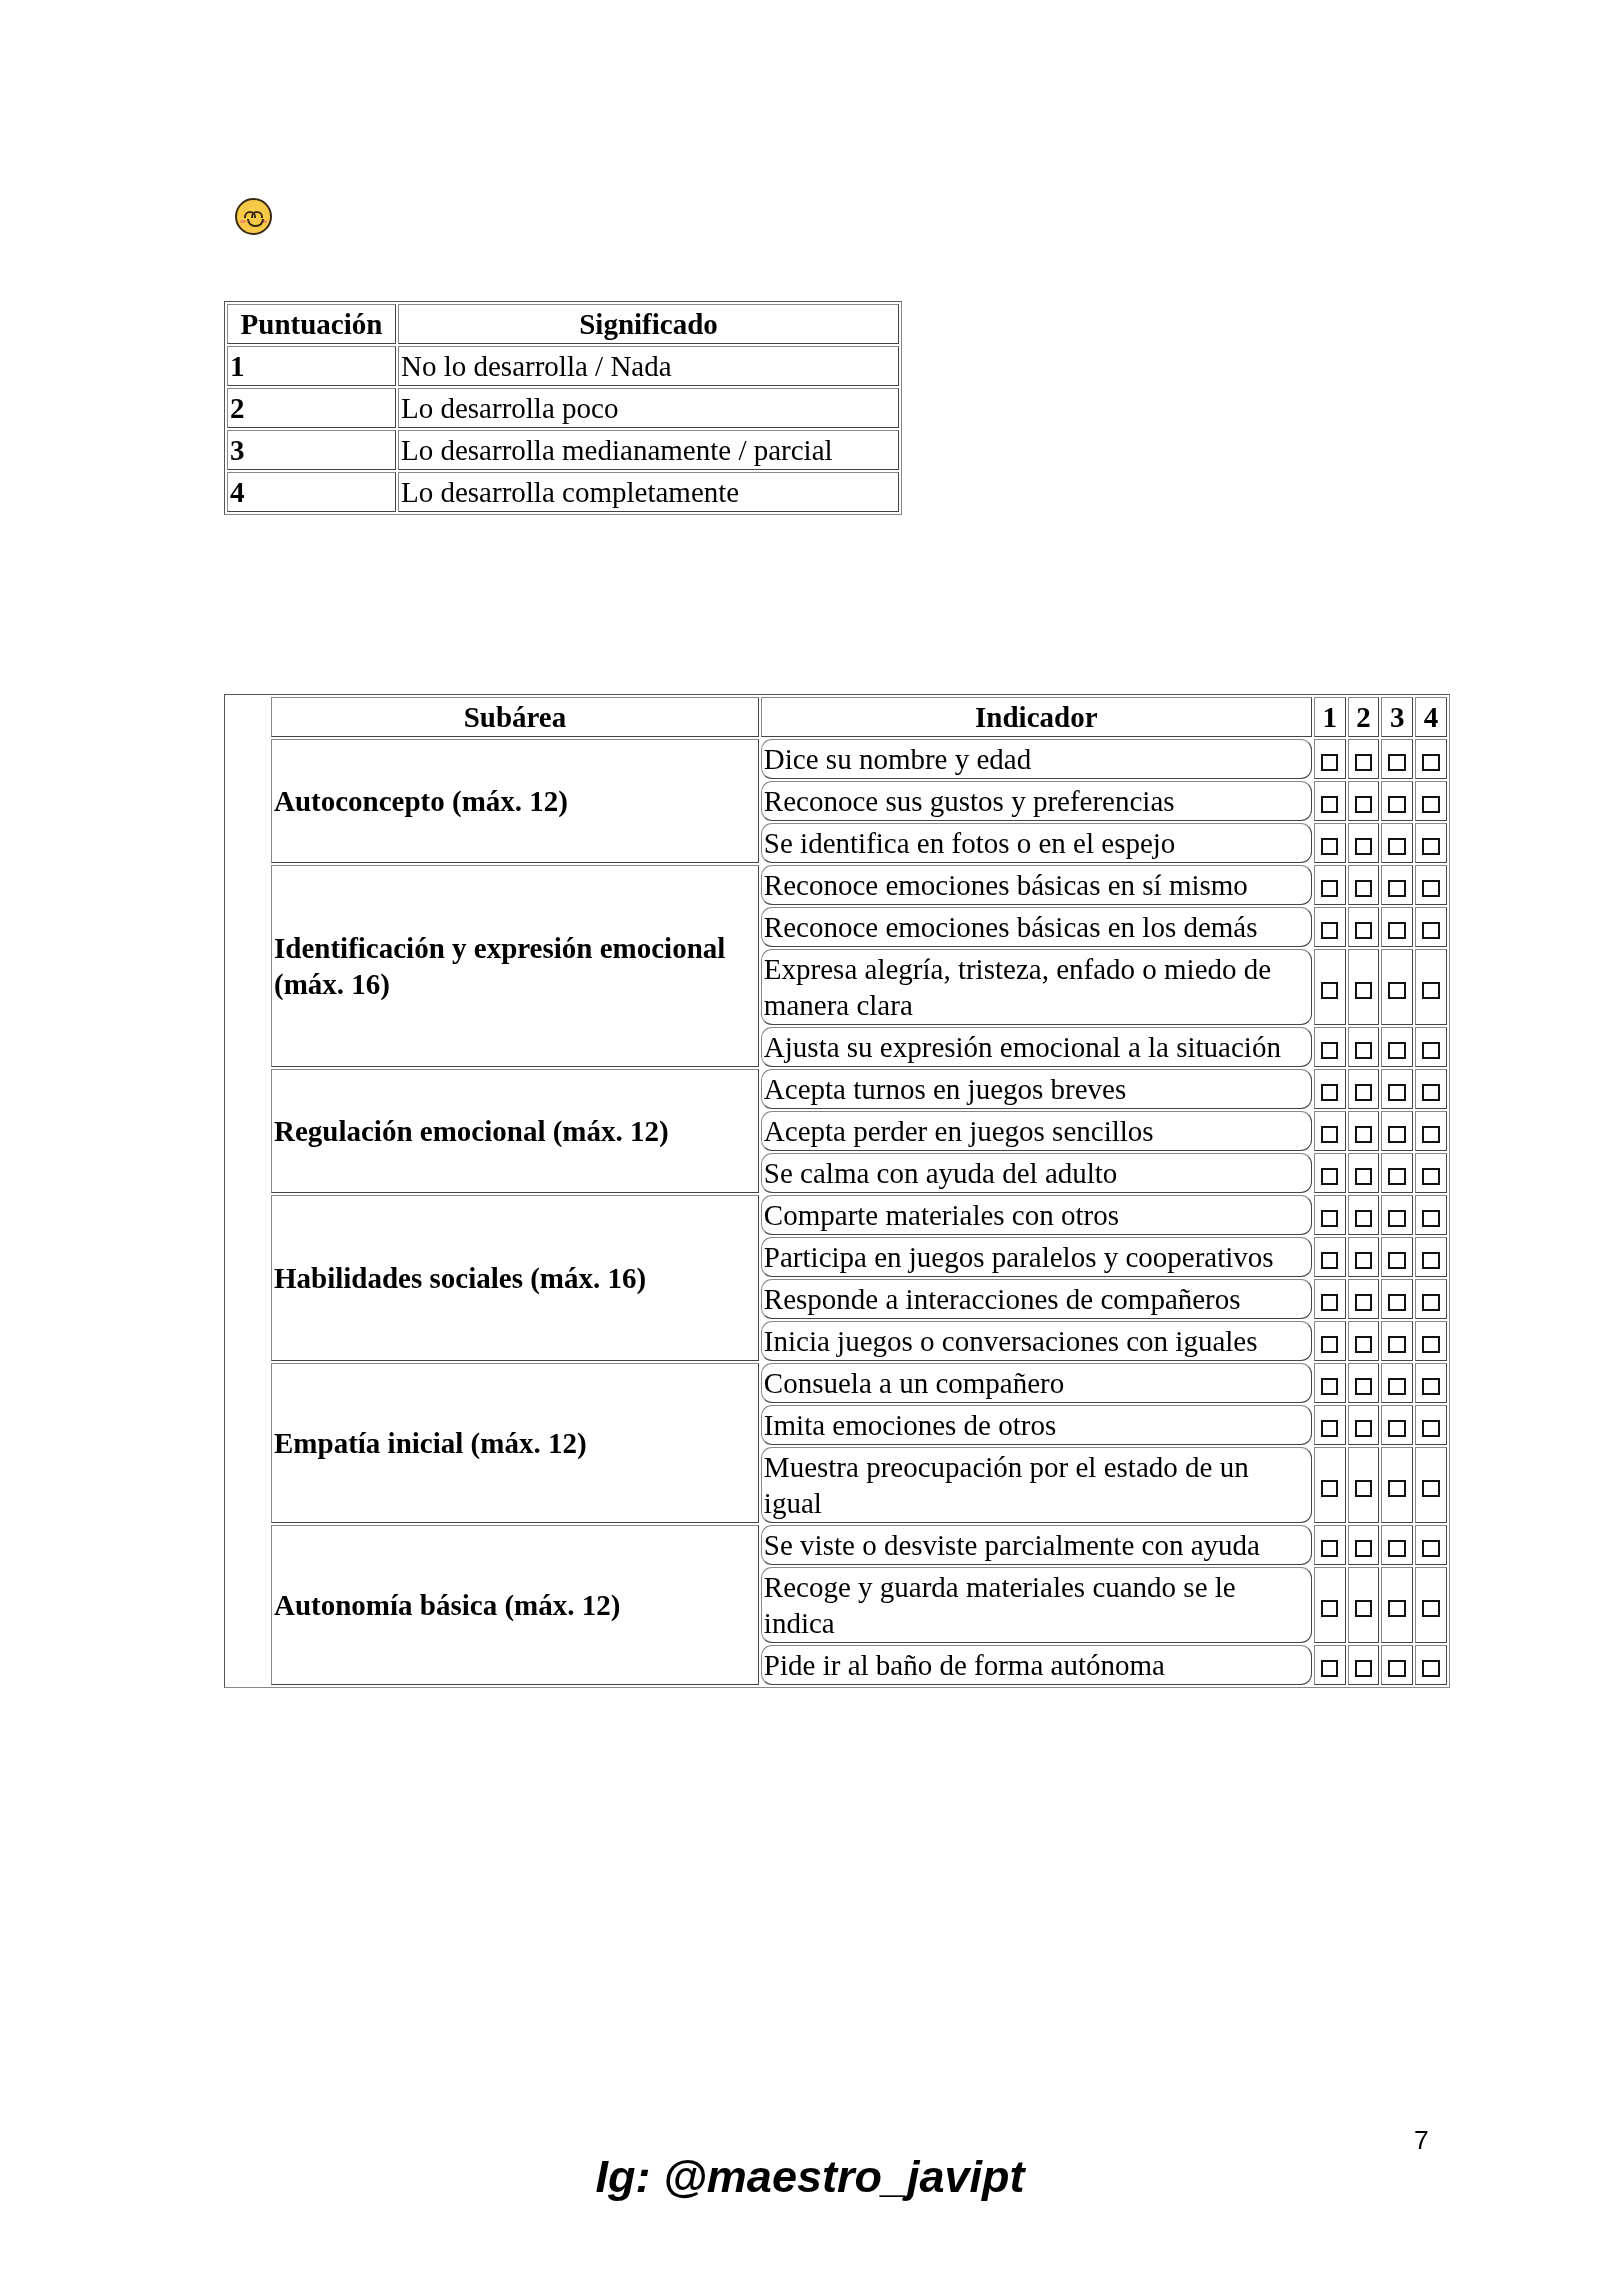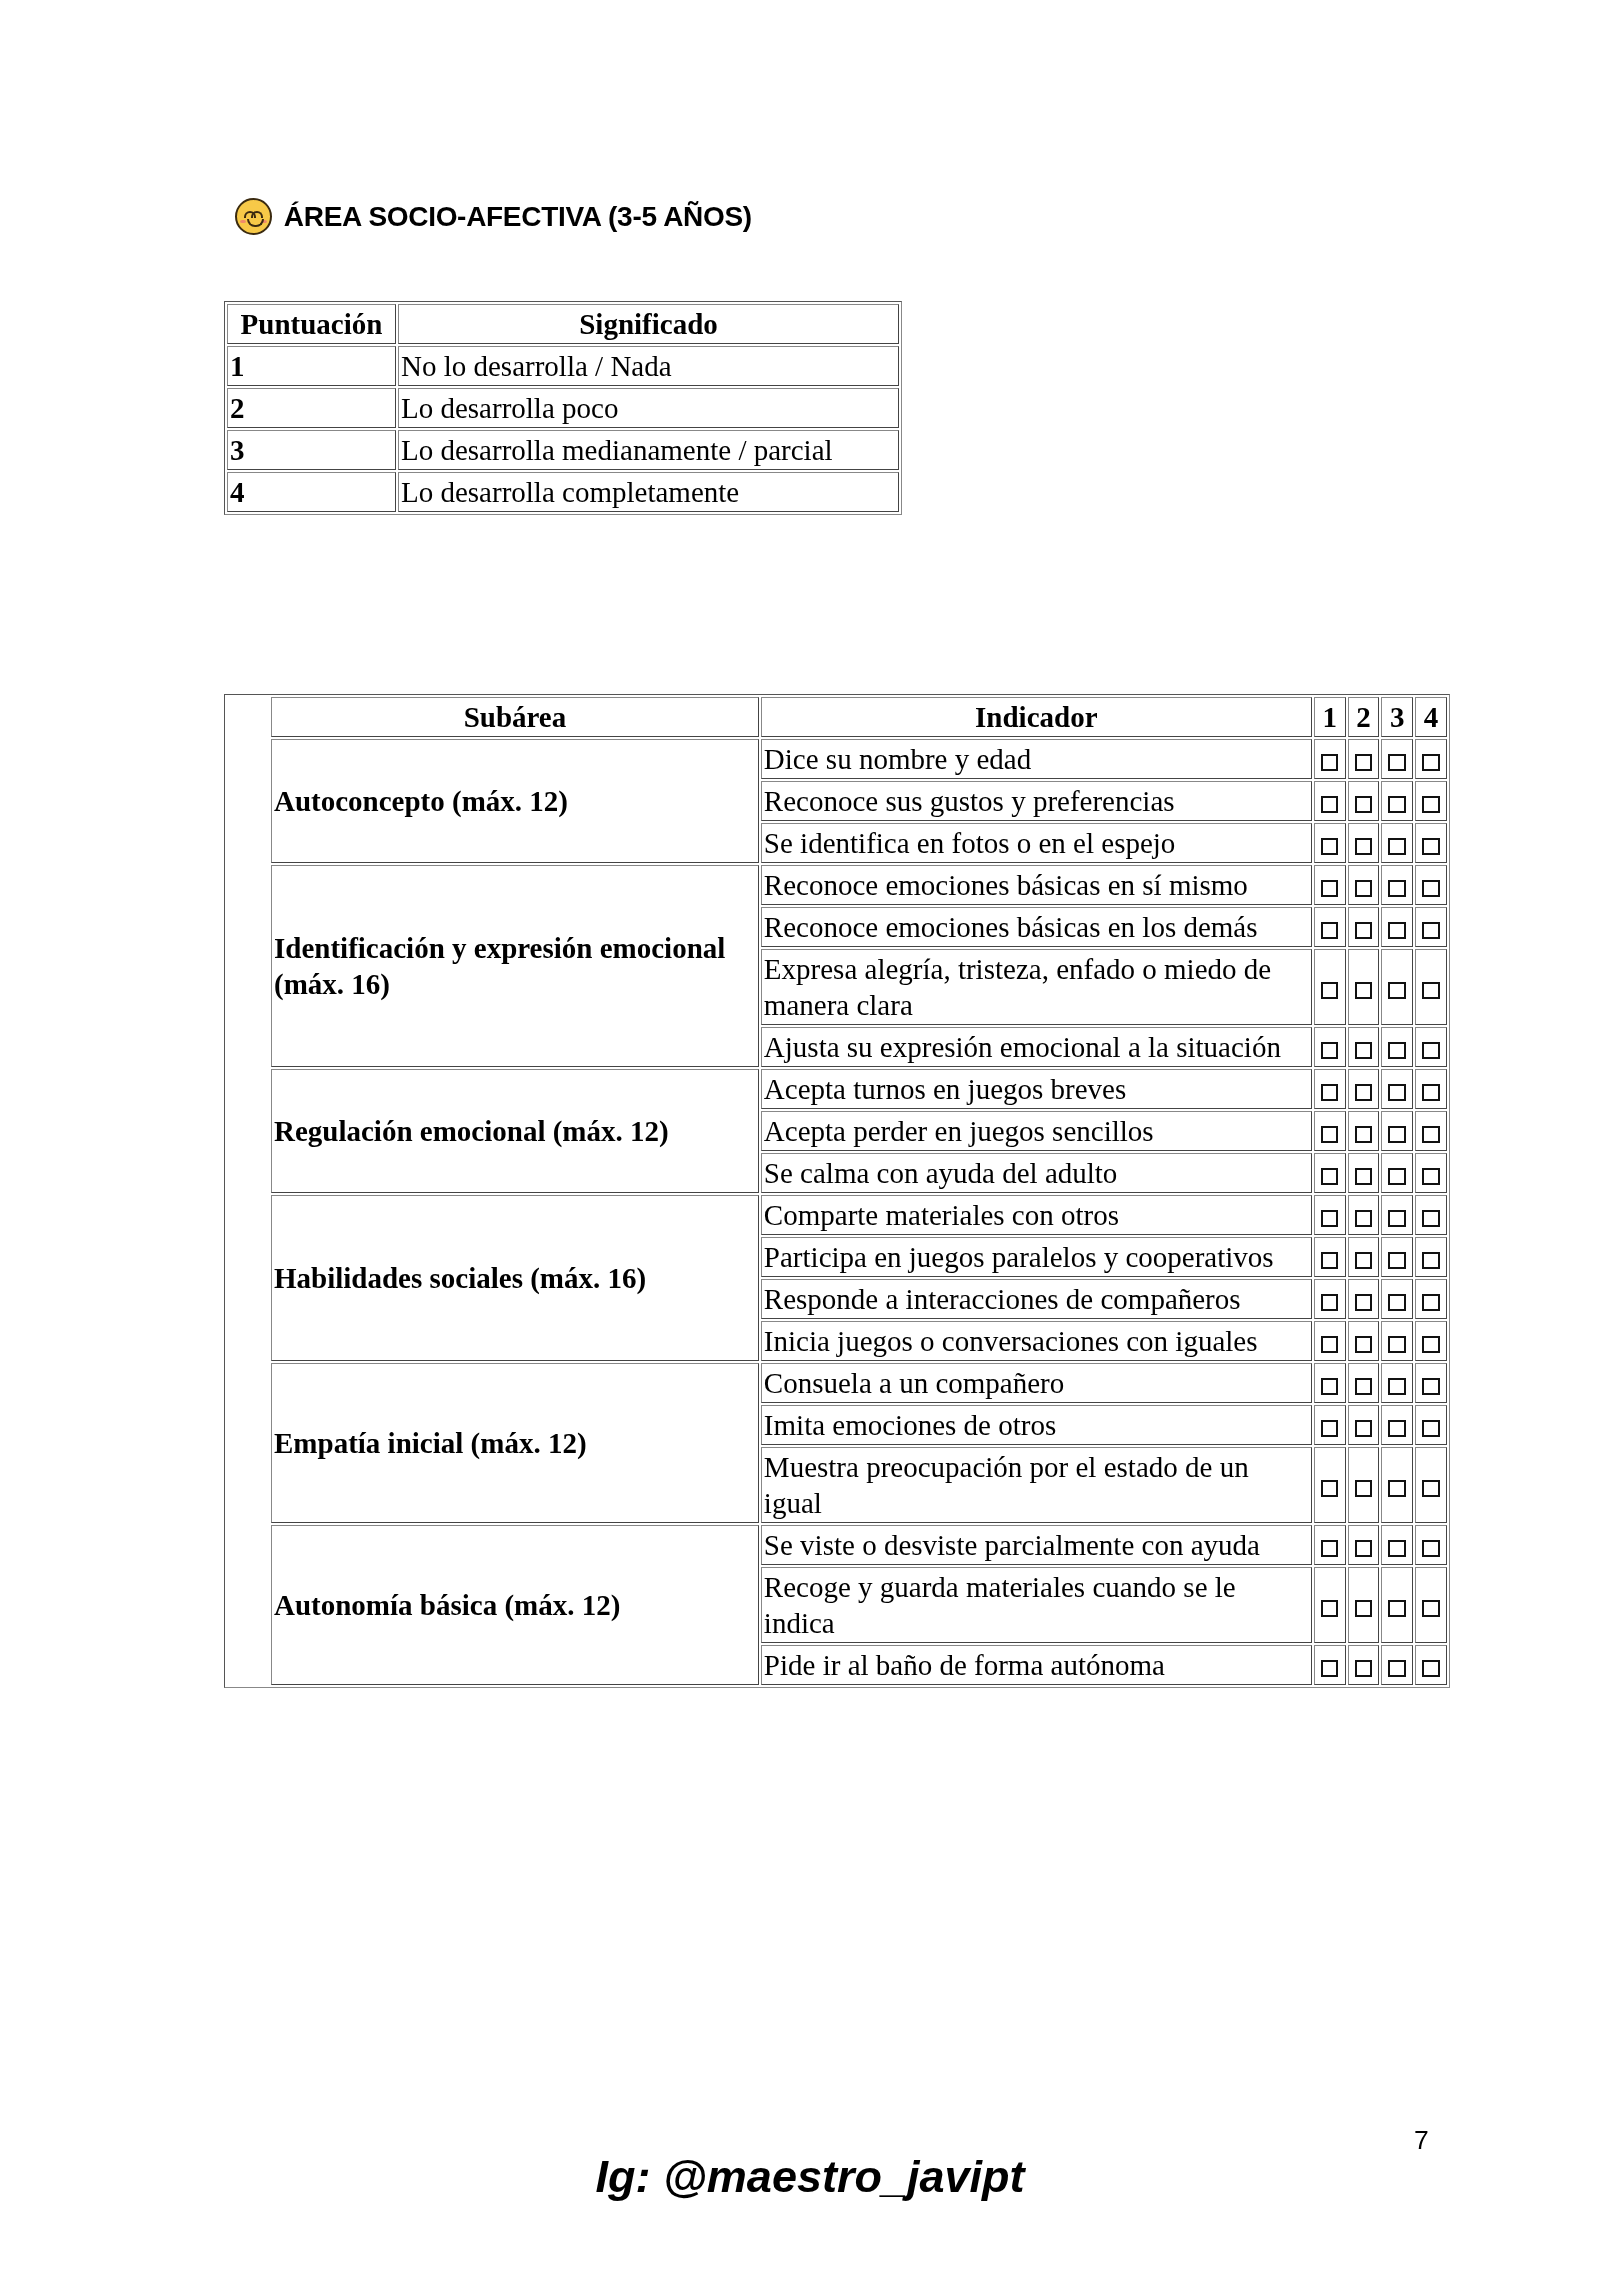--- a/index.html
+++ b/index.html
@@ -30,21 +30,21 @@
     border: 1px solid #555; border-top-color: #888; border-left-color: #888;
     border-right: 1.5px solid #444; border-bottom: 1.5px solid #444;
     padding: 1px 2px; vertical-align: middle; text-align: left;
   }
   table.grid th { font-weight: bold; text-align: center; }
   #legend { left: 224px; top: 301px; width: 678px; }
   #legend td.num { font-weight: bold; width: 163px; }
   #legend th.puntuacion { text-align: center; width: 163px; }
   #eval { left: 224px; top: 694px; width: 1226px; padding-left: 44px; }
   #eval td.sub { font-weight: bold; width: 487px; }
-  #eval td.ind { width: 551px; }
+  #eval td.ind { width: 551px; border-radius: 11px; }
   #eval td.box, #eval th.score { width: 30px; text-align: center; padding: 0; }
   .cb {
     display: inline-block; width: 17.6px; height: 17.6px; border: 2.5px solid #111;
     box-sizing: border-box; vertical-align: middle; background: #fff; cursor: pointer;
   }
   .pagenum {
     position: absolute; left: 1414px; top: 2125px;
     font-family: "Liberation Sans", sans-serif; font-size: 26.5px;
   }
   .footer {
@@ -56,21 +56,20 @@
 <body>
 
 <div class="title">
   <span class="emoji">
     <span class="eye l"></span>
       <span class="eye r"></span>
     <span class="cheek l"></span>
       <span class="cheek r"></span>
     <span class="mouth"></span>
   </span>
-  <span>ÁREA SOCIO-AFECTIVA (3-5 AÑOS)</span>
 </div>
 
 <table class="grid" id="legend">
   <thead>
     <tr>
       <th class="puntuacion">Puntuación</th>
       <th>Significado</th>
     </tr>
   </thead>
   <tbody id="legend-body">

